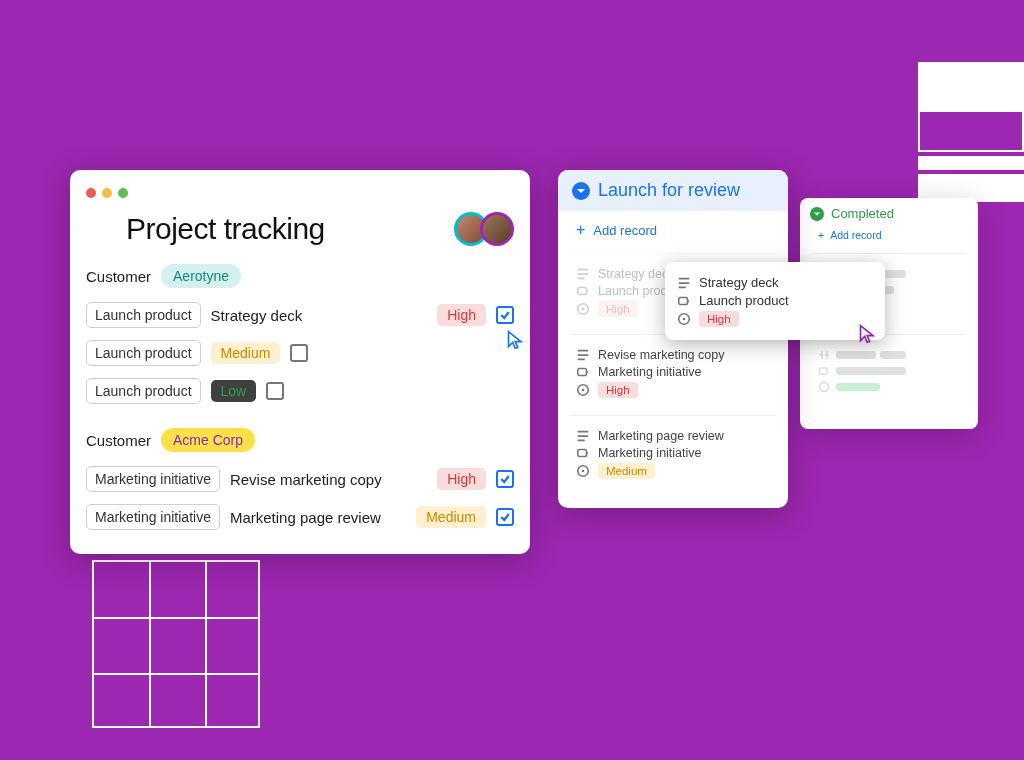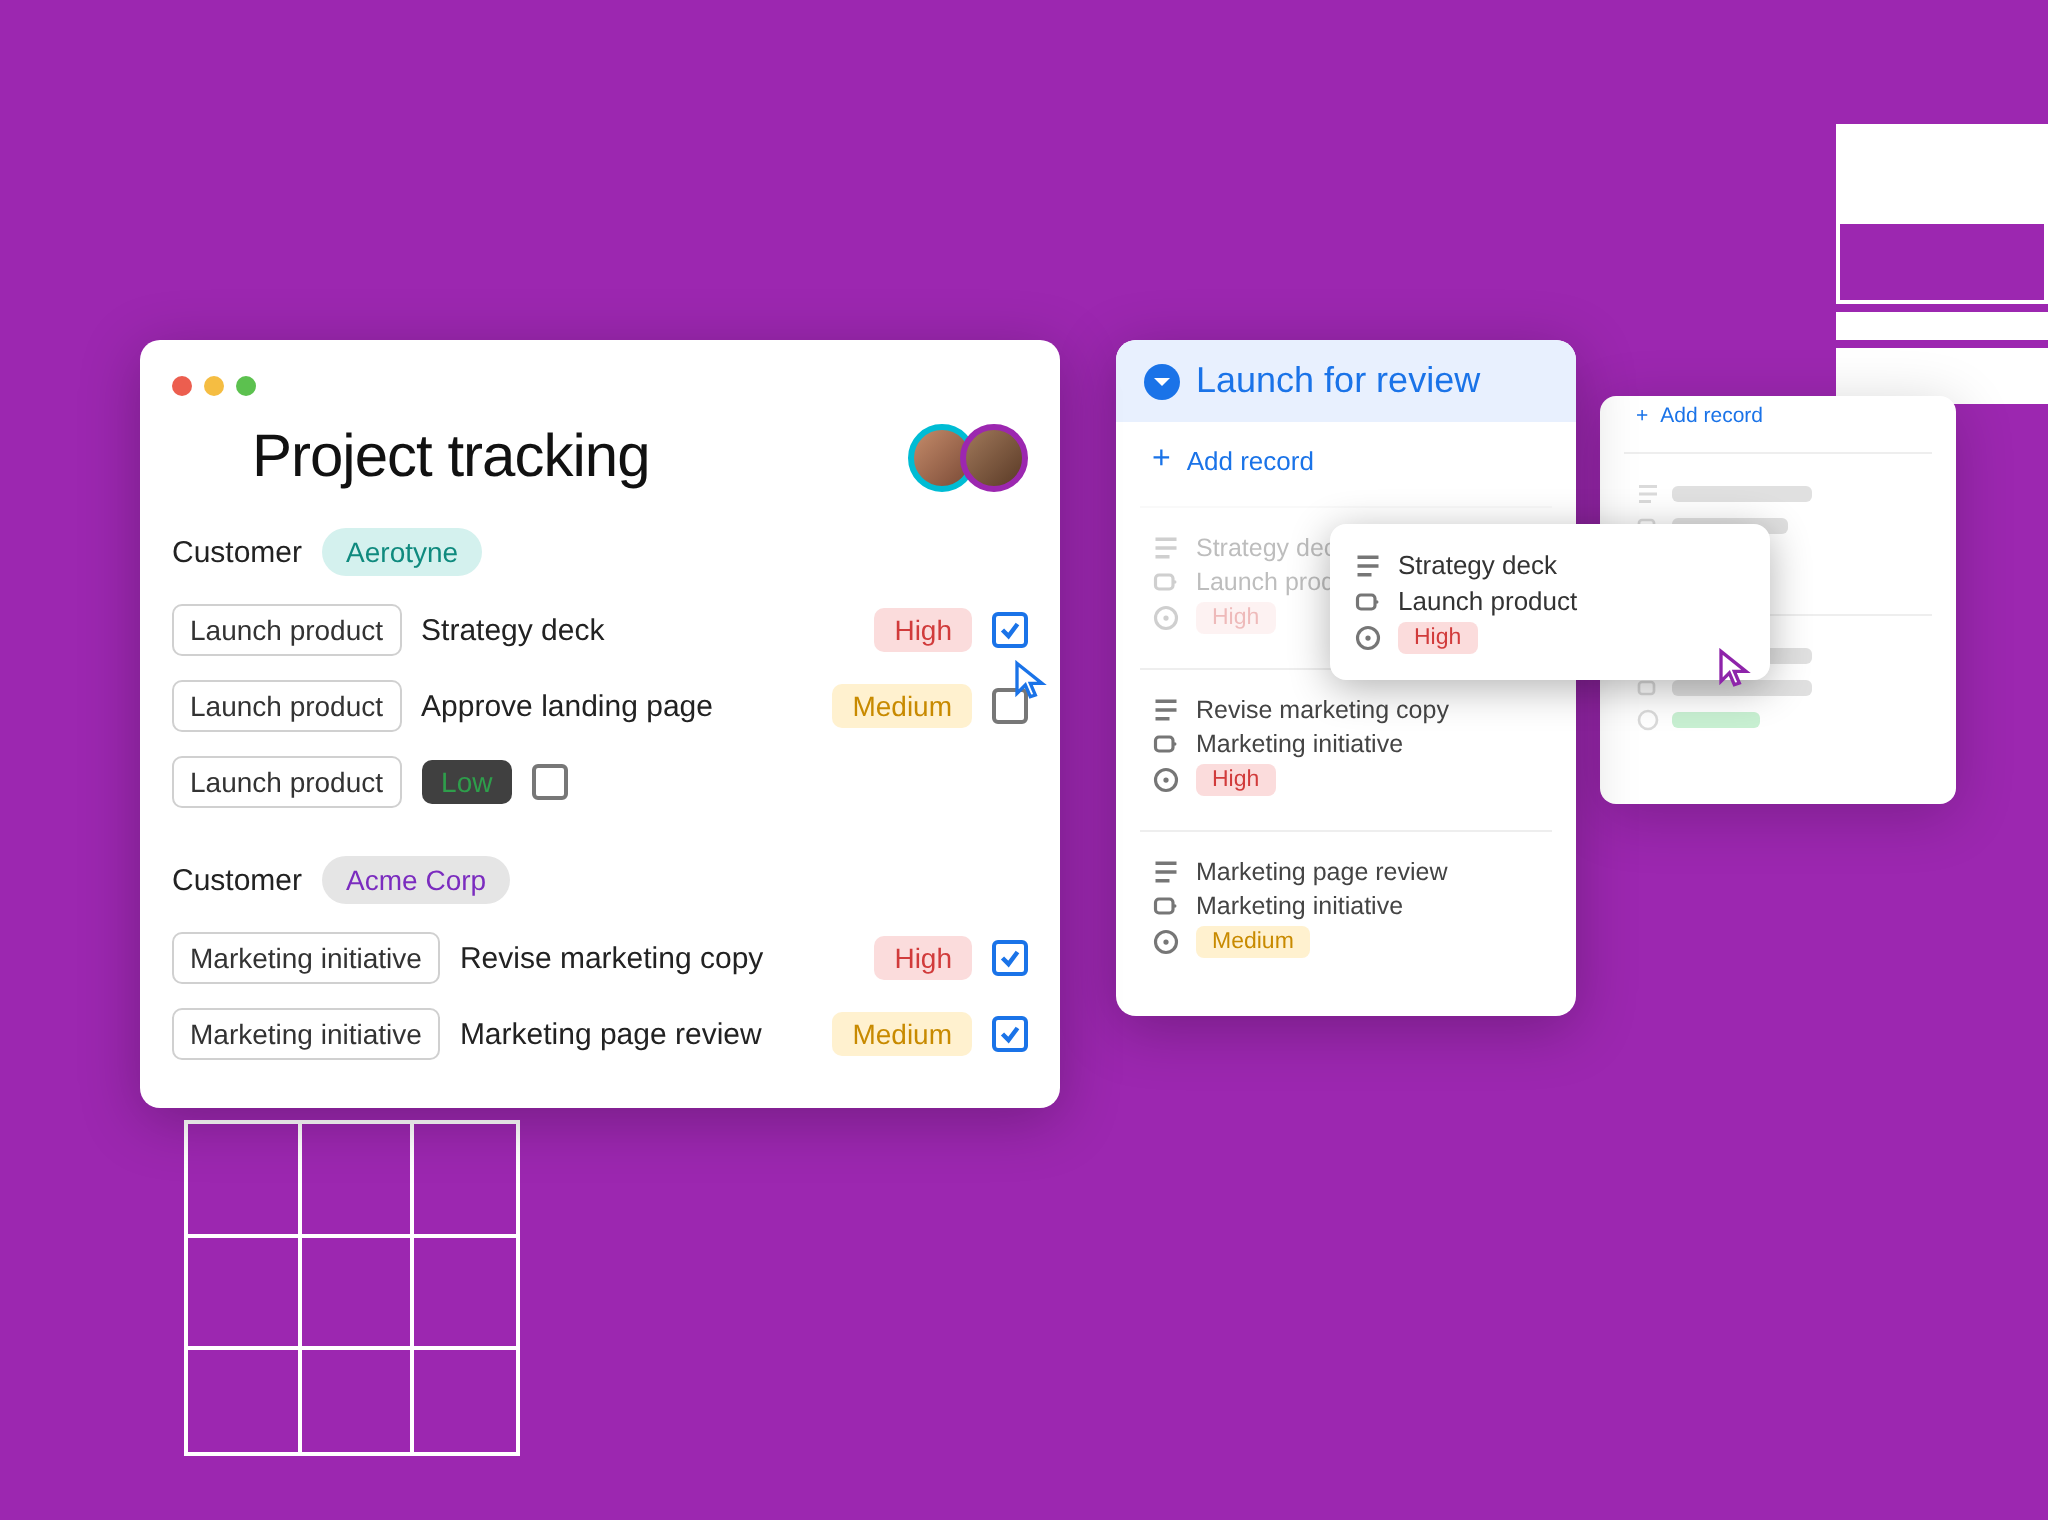--- a/index.html
+++ b/index.html
@@ -62,21 +62,21 @@
   .title{font-size:30px;font-weight:400;color:#111;letter-spacing:-.5px;}
   .avatars{display:flex;}
   .avatar{width:34px;height:34px;border-radius:50%;border:3px solid;background:#888;display:inline-block;}
   .avatar.a1{border-color:#00bcd4;background:linear-gradient(135deg,#c48b6a,#7a4a36);}
   .avatar.a2{border-color:#9c27b0;margin-left:-8px;background:linear-gradient(135deg,#a0785a,#5a3a26);}
 
   .group-head{display:flex;align-items:center;gap:10px;margin-top:18px;margin-bottom:8px;}
   .group-label{font-size:15px;font-weight:400;color:#222;}
   .chip{padding:4px 12px;border-radius:12px;font-size:14px;font-weight:500;}
   .chip.teal{background:#d4f1ee;color:#0f8a7e;}
-  .chip.purple{background:#e5e5e5;color:#7b2cbf;}
+  .chip.purple{background:#fde047;color:#7b2cbf;}
 
   .row{display:flex;align-items:center;gap:10px;padding:6px 0;}
   .pill{border:1px solid #d0d0d0;border-radius:5px;padding:4px 8px;font-size:14px;color:#333;background:#fff;}
   .task{flex:1;font-size:15px;color:#222;}
   .pri{padding:3px 10px;border-radius:5px;font-size:14px;font-weight:500;}
   .pri.high{background:#fbdcdc;color:#d13b3b;}
   .pri.med{background:#fff1cf;color:#c88a00;}
   .pri.low{background:#404040;color:#2e9e4b;}
   .chk{width:18px;height:18px;border:2px solid #1a73e8;border-radius:3px;display:flex;align-items:center;justify-content:center;}
   .chk.off{border-color:#777;}
@@ -194,21 +194,20 @@
         <span class="task">Strategy deck</span>
         <span class="pri high">High</span>
         <span class="chk on">
           <svg viewBox="0 0 16 16">
             <path d="M3 8 L7 12 L13 4" stroke="#1a73e8" stroke-width="3" fill="none"></path>
           </svg>
         </span>
       </div>
       <div class="row">
         <span class="pill">Launch product</span>
-        <span class="task">Approve landing page</span>
         <span class="pri med">Medium</span>
         <span class="chk off"></span>
       </div>
       <div class="row">
         <span class="pill">Launch product</span>
         <span class="pri low">Low</span>
         <span class="chk off"></span>
       </div>
       <div class="group-head">
         <span class="group-label">Customer</span>
@@ -337,20 +336,28 @@
   <div class="mini-line">
     <svg class="mi" viewBox="0 0 16 16">
         <circle cx="8" cy="8" r="6" stroke="#555" stroke-width="1.8" fill="none"></circle>
         <circle cx="8" cy="8" r="1.5" fill="#555"></circle>
       </svg>
     <span class="mini-pri high">High</span>
   </div>
 </div>
 
 <div class="card-done">
+  <div class="done-header">
+    <span class="done-caret">
+      <svg viewBox="0 0 10 10" width="8" height="8">
+          <path d="M1 3 L5 7 L9 3 Z" fill="#fff"></path>
+        </svg>
+    </span>
+    <span class="done-title">Completed</span>
+  </div>
   <div class="done-add">
     <span>+</span>
     <span>Add record</span>
   </div>
   <div class="ph-block">
     <div class="ph-line">
         <svg class="mi" viewBox="0 0 16 16">
           <path d="M2 3h12M2 8h12M2 13h8" stroke="#888" stroke-width="2" fill="none"></path>
         </svg>
         <div class="ph-bar w1"></div>

